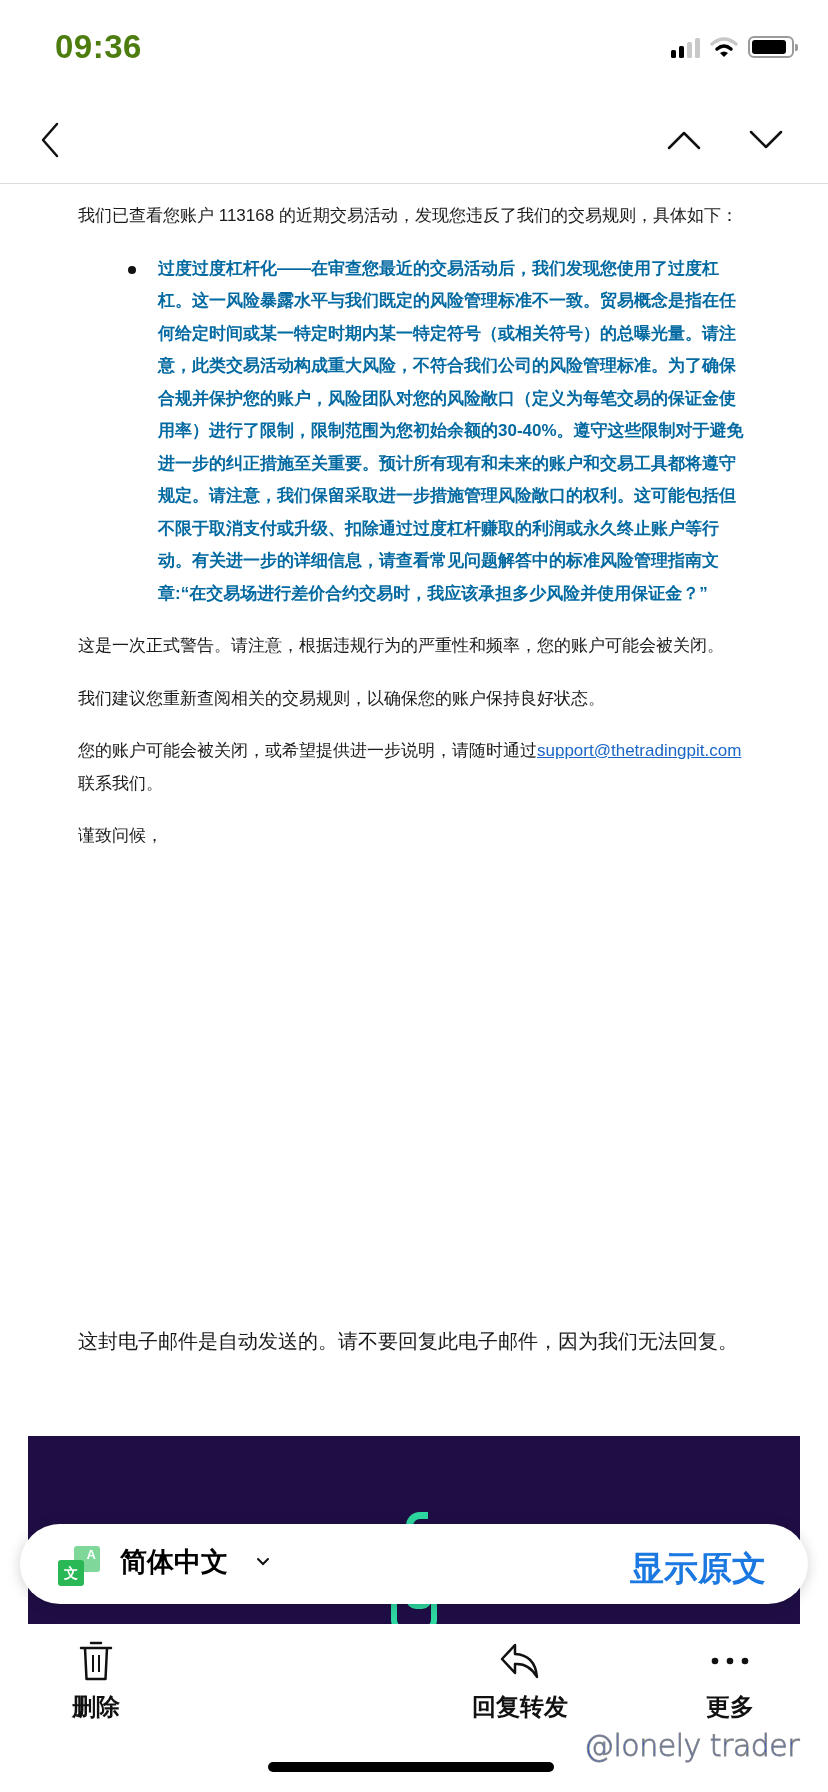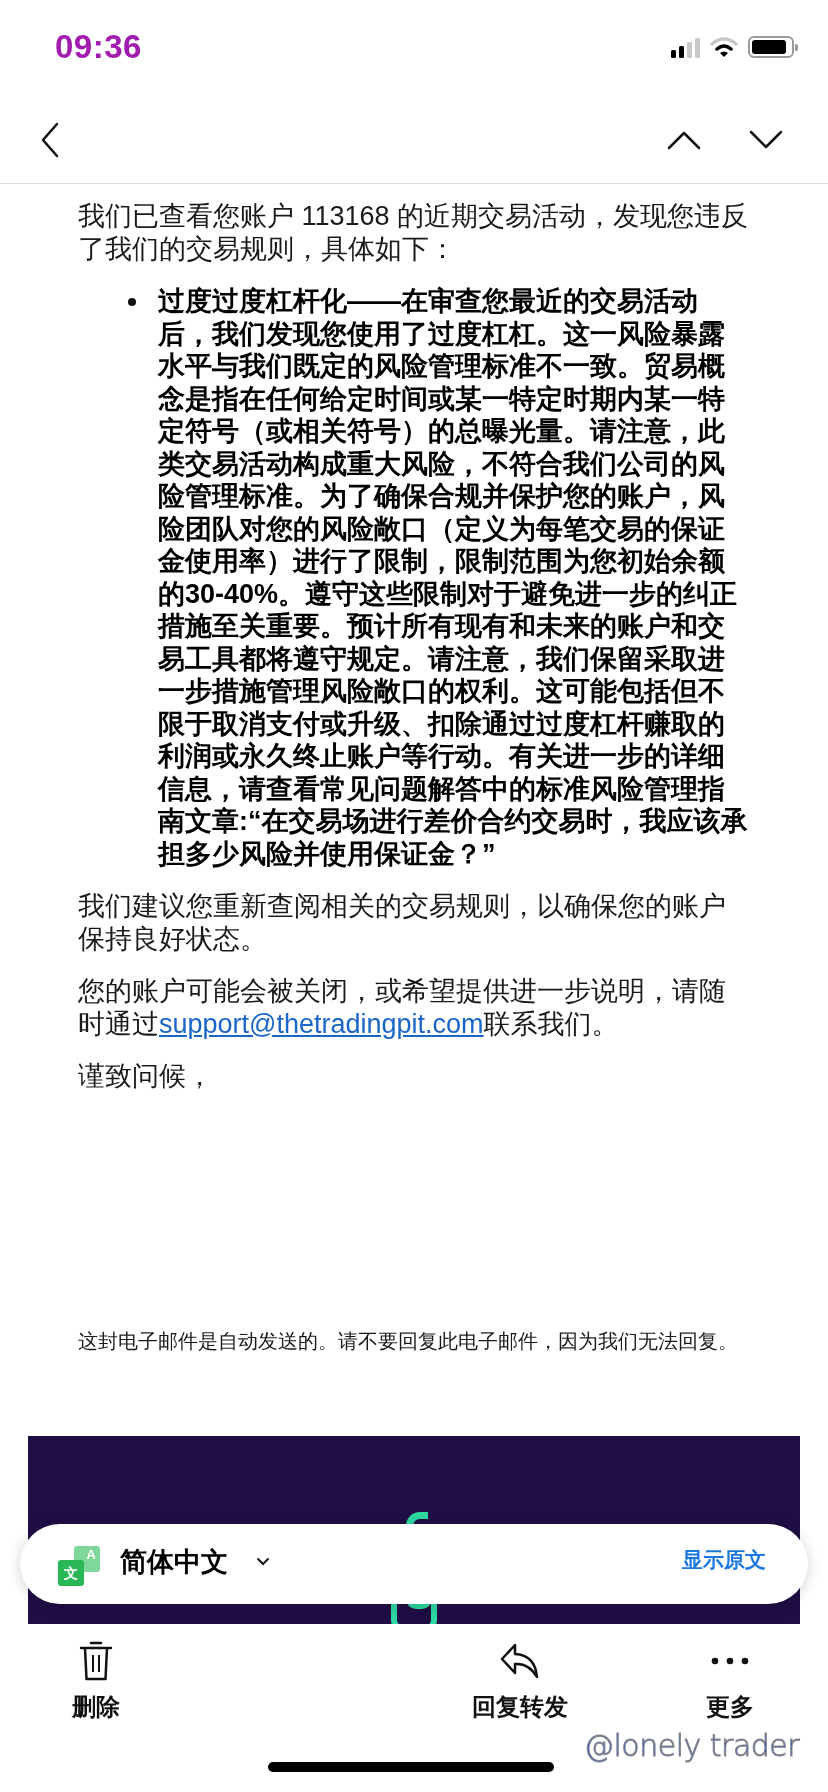--- a/index.html
+++ b/index.html
@@ -1,61 +1,61 @@
 <!DOCTYPE html>
 <html><head>
 <meta charset="utf-8">
 <style>
   * { box-sizing: border-box; margin: 0; padding: 0; }
   html, body { width: 828px; height: 1792px; background: #ffffff; overflow: hidden; }
   body { position: relative; font-family: "Liberation Sans", "DejaVu Sans", sans-serif; color: #111; }
 
   
   .status-bar { position: absolute; top: 0; left: 0; width: 828px; height: 96px; }
-  .status-time { position: absolute; left: 55px; top: 28px; font-size: 33px; font-weight: 700; letter-spacing: 0.5px; color: #a21caf; }
+  .status-time { position: absolute; left: 55px; top: 28px; font-size: 33px; font-weight: 700; letter-spacing: 0.5px; color: #4d7c0f; }
   .status-icons { position: absolute; right: 34px; top: 36px; display: flex; align-items: center; gap: 10px; }
   .signal { display: flex; align-items: flex-end; gap: 3px; height: 22px; }
   .signal span { width: 5px; border-radius: 1.5px; background: #000; display: block; }
   .signal span.off { background: #c8c8c8; }
   .battery { width: 46px; height: 22px; border: 2px solid #9a9a9a; border-radius: 6px; position: relative; padding: 2px; }
   .battery .fill { width: 34px; height: 100%; background: #000; border-radius: 3px; }
   .battery::after { content: ""; position: absolute; right: -6px; top: 6px; width: 3px; height: 7px; background: #9a9a9a; border-radius: 0 2px 2px 0; }
 
   
   .nav-bar { position: absolute; top: 96px; left: 0; width: 828px; height: 88px; border-bottom: 1px solid #dcdcdc; }
   .nav-btn { position: absolute; top: 22px; width: 44px; height: 44px; display: flex; align-items: center; justify-content: center; cursor: pointer; }
   .nav-back { left: 28px; }
   .nav-up { left: 662px; }
   .nav-down { left: 744px; }
 
   
-  .email-body { position: absolute; top: 200px; left: 78px; width: 672px; font-size: 27px; line-height: 32.5px; color: #1a1a1a; }
+  .email-body { position: absolute; top: 200px; left: 78px; width: 672px; font-size: 17px; line-height: 32.5px; color: #1a1a1a; }
   .email-body p { margin-bottom: 20px; }
   .email-body ul { list-style: none; margin: 20px 0 20px 0; padding-left: 80px; position: relative; }
-  .email-body ul li { font-weight: 700; color: #000000; position: relative; }
+  .email-body ul li { font-weight: 700; color: #0369a1; position: relative; }
   .bullet-dot { position: absolute; left: -30px; top: 13px; width: 8px; height: 8px; background: #111; border-radius: 50%; }
   .email-link { color: #1a66c8; text-decoration: underline; cursor: pointer; }
   .p-intro { margin-bottom: 0 !important; }
 
   .auto-note { position: absolute; top: 1328px; left: 78px; width: 680px; font-size: 20px; line-height: 26px; color: #1a1a1a; }
 
   
   .banner { position: absolute; top: 1436px; left: 28px; width: 772px; height: 188px; background: #1f0e45; overflow: hidden; }
   .banner-icon-top { position: absolute; left: 378px; top: 76px; width: 22px; height: 32px; border: 7px solid #2ed8a0; border-right: none; border-bottom: none; border-radius: 14px 0 0 0; }
   .banner-icon-bottom { position: absolute; left: 363px; top: 150px; width: 46px; height: 46px; border: 6px solid #2ed8a0; border-radius: 12px; }
   .banner-icon-bottom::after { content: ""; position: absolute; left: 9px; top: 2px; width: 16px; height: 10px; border: 5px solid #2ed8a0; border-top: none; border-radius: 0 0 10px 10px; }
 
   
   .translate-bar { position: absolute; top: 1524px; left: 20px; width: 788px; height: 80px; background: #fff; border-radius: 40px; box-shadow: 0 2px 14px rgba(0,0,0,0.18); display: flex; align-items: center; }
   .translate-icon { position: absolute; left: 38px; top: 22px; width: 44px; height: 42px; }
   .translate-icon .back { position: absolute; left: 16px; top: 0; width: 26px; height: 26px; background: #7fd79a; border-radius: 3px; color: #fff; font-size: 13px; font-weight: 700; text-align: right; padding-right: 4px; line-height: 18px; }
   .translate-icon .front { position: absolute; left: 0; top: 14px; width: 26px; height: 26px; background: #2ab857; border-radius: 3px; color: #fff; font-size: 14px; font-weight: 700; text-align: center; line-height: 26px; }
   .lang-select { position: absolute; left: 100px; top: 20px; display: flex; align-items: center; gap: 28px; cursor: pointer; }
   .lang-label { font-size: 27px; font-weight: 700; color: #000; }
-  .show-original { position: absolute; right: 42px; top: 22px; font-size: 21px; font-weight: 700; color: #1a78e0; cursor: pointer; }
+  .show-original { position: absolute; right: 42px; top: 22px; font-size: 34px; font-weight: 700; color: #1a78e0; cursor: pointer; }
 
   
   .toolbar { position: absolute; top: 1625px; left: 0; width: 828px; height: 100px; background: #fff; }
   .tool { position: absolute; top: 14px; width: 120px; display: flex; flex-direction: column; align-items: center; cursor: pointer; text-align: center; }
   .tool-icon { height: 44px; display: flex; align-items: center; justify-content: center; }
   .tool-label { margin-top: 8px; font-size: 24px; font-weight: 700; color: #111; }
   .tool-delete { left: 36px; }
   .tool-share { left: 248px; }
   .tool-reply { left: 460px; }
   .tool-more { left: 670px; }
@@ -105,20 +105,21 @@
 </div>
 
 <div class="email-body">
   <p class="p-intro">我们已查看您账户 113168 的近期交易活动，发现您违反了我们的交易规则，具体如下：</p>
   <ul>
     <li>
       <span class="bullet-dot"></span>
       <span>过度过度杠杆化——在审查您最近的交易活动后，我们发现您使用了过度杠杠。这一风险暴露水平与我们既定的风险管理标准不一致。贸易概念是指在任何给定时间或某一特定时期内某一特定符号（或相关符号）的总曝光量。请注意，此类交易活动构成重大风险，不符合我们公司的风险管理标准。为了确保合规并保护您的账户，风险团队对您的风险敞口（定义为每笔交易的保证金使用率）进行了限制，限制范围为您初始余额的30-40%。遵守这些限制对于避免进一步的纠正措施至关重要。预计所有现有和未来的账户和交易工具都将遵守规定。请注意，我们保留采取进一步措施管理风险敞口的权利。这可能包括但不限于取消支付或升级、扣除通过过度杠杆赚取的利润或永久终止账户等行动。有关进一步的详细信息，请查看常见问题解答中的标准风险管理指南文章:“在交易场进行差价合约交易时，我应该承担多少风险并使用保证金？”</span>
     </li>
   </ul>
+  <p>这是一次正式警告。请注意，根据违规行为的严重性和频率，您的账户可能会被关闭。</p>
   <p>我们建议您重新查阅相关的交易规则，以确保您的账户保持良好状态。</p>
   <p><span>您的账户可能会被关闭，或希望提供进一步说明，请随时通过</span><span class="email-link">support@thetradingpit.com</span><span>联系我们。</span></p>
   <p>谨致问候，</p>
 </div>
 
 <div class="auto-note">这封电子邮件是自动发送的。请不要回复此电子邮件，因为我们无法回复。</div>
 
 <div class="banner">
   <div class="banner-icon-top"></div>
   <div class="banner-icon-bottom"></div>

